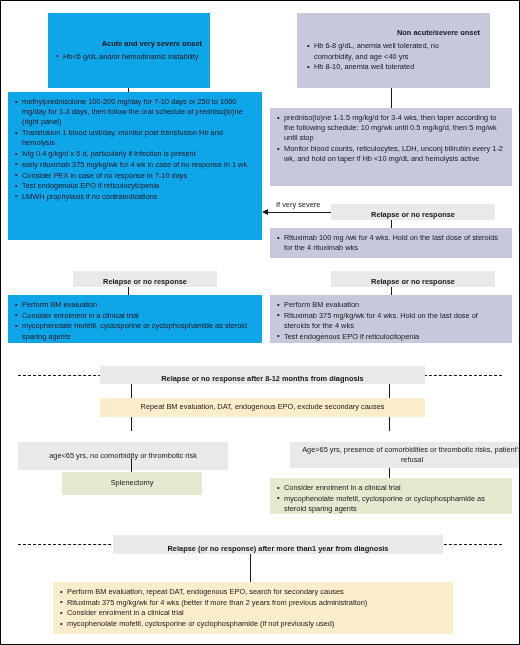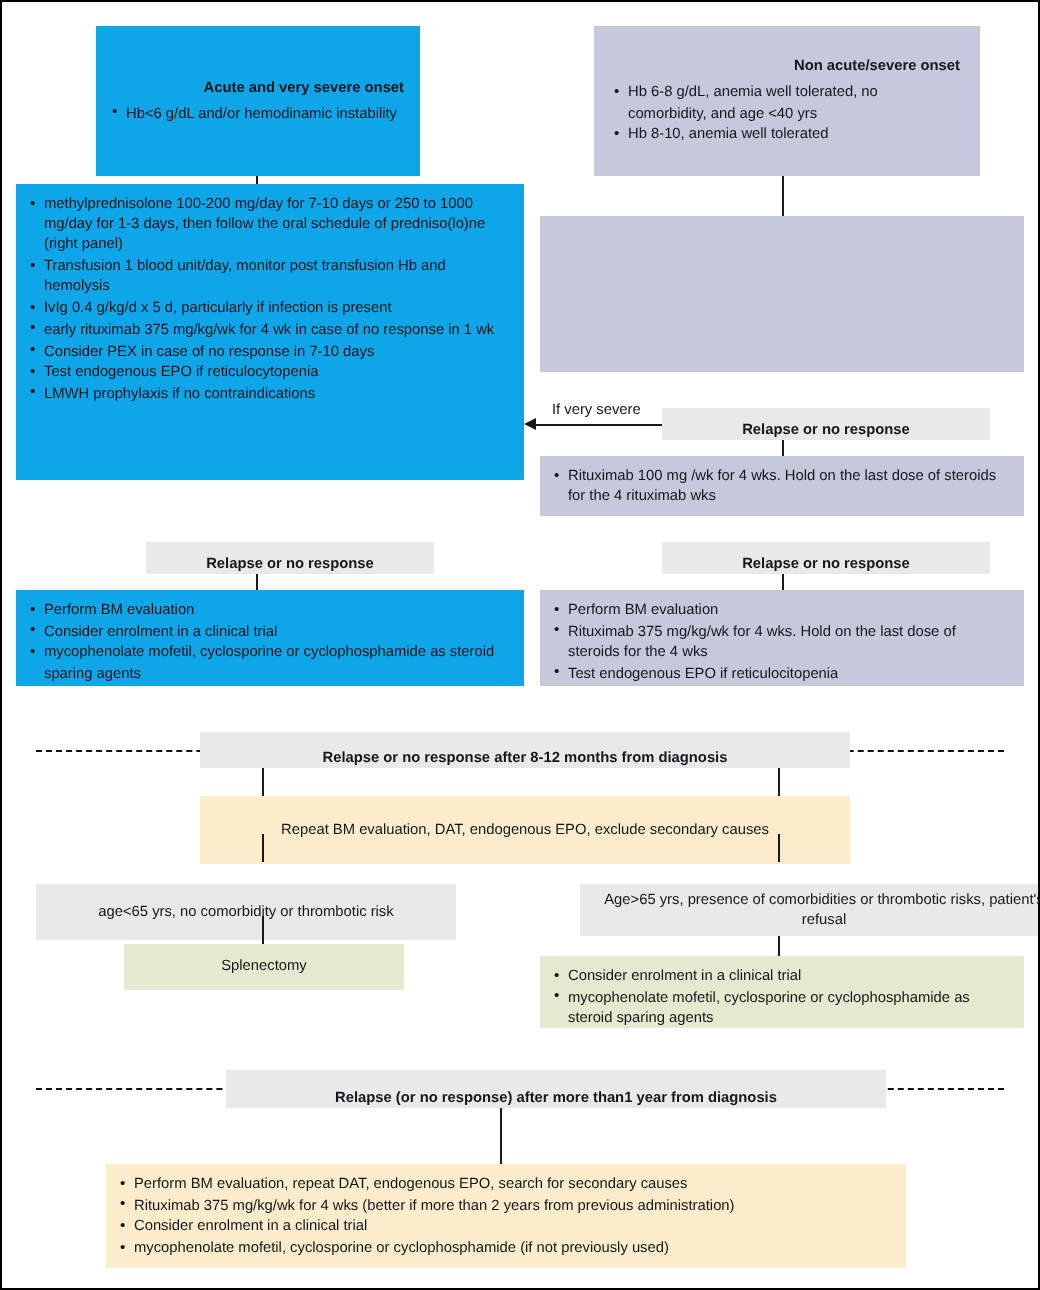--- a/index.html
+++ b/index.html
@@ -121,20 +121,22 @@
     <ul class="bl">
       <li>Hb 6-8 g/dL, anemia well tolerated, no comorbidity, and age &lt;40 yrs</li>
       <li>Hb 8-10, anemia well tolerated</li>
     </ul>
   </div>
 
   <div class="vline" style="left:391px;top:88px;height:20px;"></div>
 
   <div class="box purple pad" style="left:270px;top:108px;width:242px;height:78px;">
     <ul class="bl">
+      <li>predniso(lo)ne 1-1.5 mg/kg/d for 3-4 wks, then taper according to the following schedule: 10 mg/wk until 0.5 mg/kg/d, then 5 mg/wk until stop</li>
+      <li>Monitor blood counts, reticulocytes, LDH, unconj bilirubin every 1-2 wk, and hold on taper if  Hb &lt;10 mg/dL and hemolysis active</li>
     </ul>
   </div>
 
   <div class="box grey label-box" style="left:331px;top:204px;width:164px;height:16px;">
     <span>Relapse or no response</span>
   </div>
 
   <div class="hline" style="left:268px;top:211.5px;width:63px;"></div>
   <div class="arrowhead" style="left:262px;top:208.5px;"></div>
   <div class="sidelbl" style="left:276px;top:200px;">If very severe</div>
@@ -163,21 +165,21 @@
 
   <div class="dashed" style="left:18px;top:375px;width:484px;"></div>
 
   <div class="box grey label-box" style="left:100px;top:366px;width:325px;height:18px;">
     <span>Relapse or no response after 8-12 months from diagnosis</span>
   </div>
 
   <div class="vline" style="left:131px;top:384px;height:14px;"></div>
   <div class="vline" style="left:389px;top:384px;height:14px;"></div>
 
-  <div class="box cream plain-box" style="left:100px;top:398px;width:325px;height:34px;">
+  <div class="box cream plain-box" style="left:100px;top:398px;width:325px;height:19px;">
     <span>Repeat BM evaluation, DAT, endogenous EPO, exclude secondary causes</span>
   </div>
 
   <div class="vline" style="left:131px;top:417px;height:14px;"></div>
   <div class="vline" style="left:389px;top:417px;height:14px;"></div>
 
   <div class="box grey plain-box" style="left:18px;top:442px;width:210px;height:28px;">
     <span>age&lt;65 yrs, no comorbidity or thrombotic risk</span>
   </div>
 

